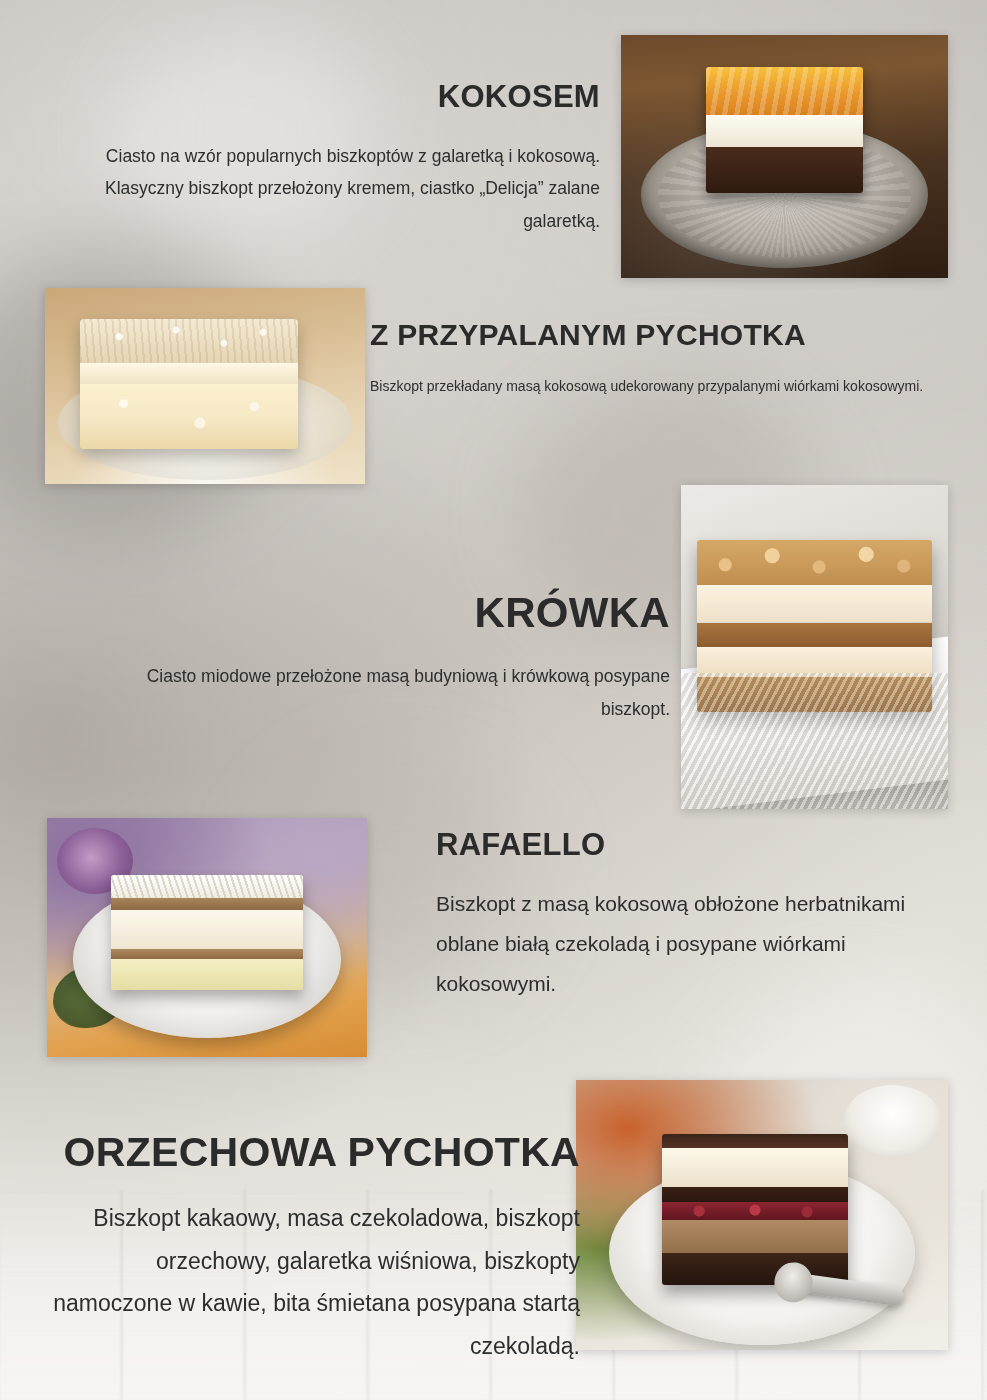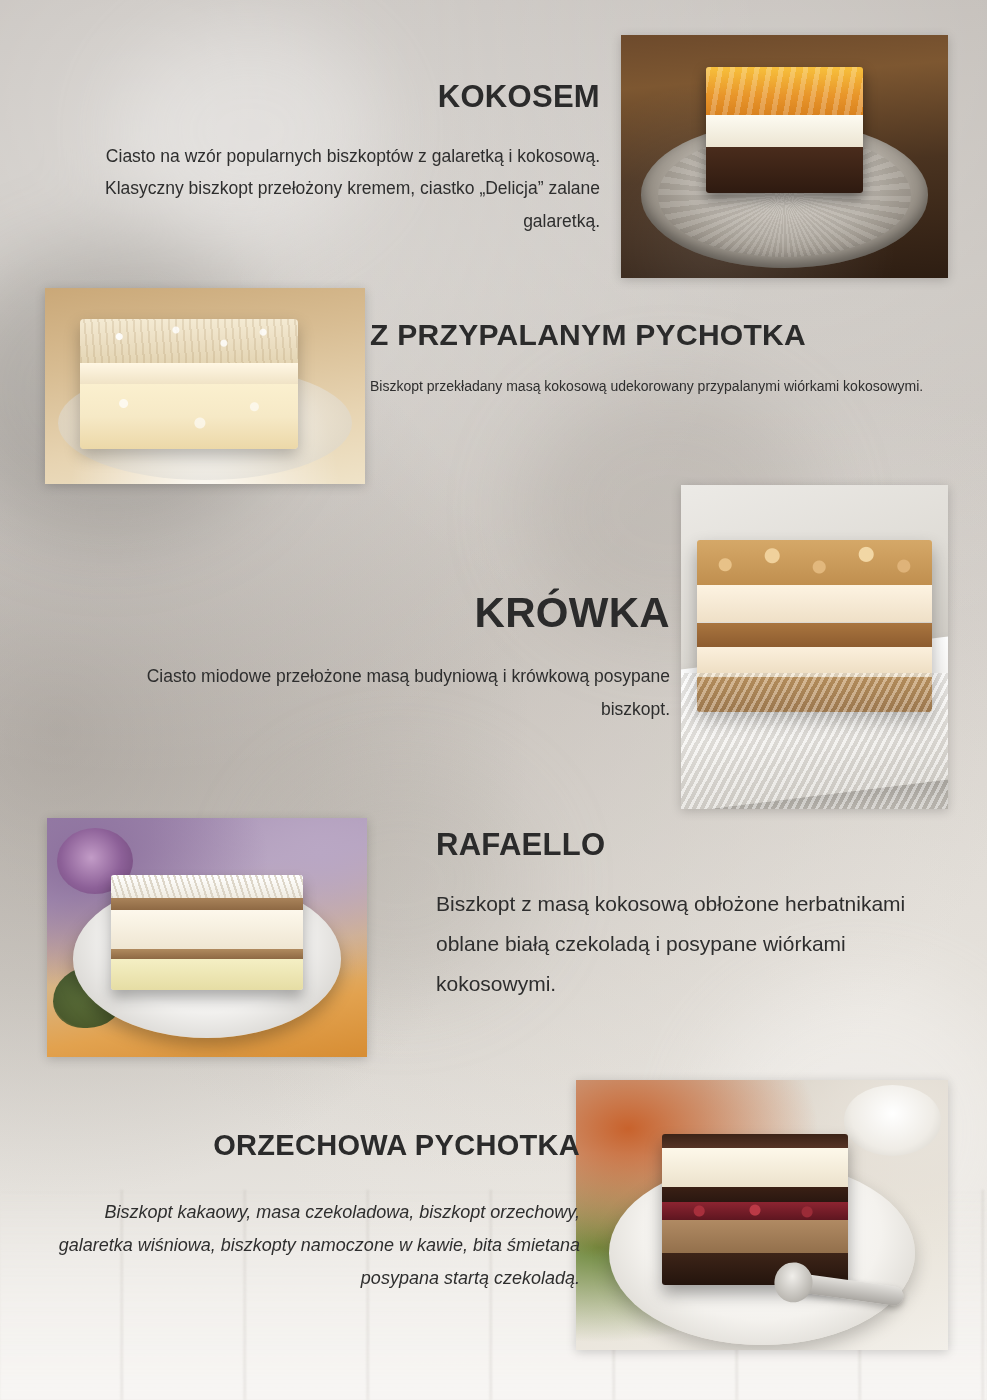--- a/index.html
+++ b/index.html
@@ -100,22 +100,22 @@
 
   
   #rafaello-photo { left: 47px; top: 818px; width: 320px; height: 239px; }
   #rafaello-text  { left: 420px; top: 828px; width: 500px; margin-left: 16px; }
   #rafaello-title { font-size: 31px; margin-bottom: 22px; }
   #rafaello-desc  { font-size: 21px; line-height: 1.9; }
 
   
   #pychotka-photo { left: 576px; top: 1080px; width: 372px; height: 270px; }
   #pychotka-text  { left: 40px; top: 1130px; width: 540px; }
-  #pychotka-title { font-size: 29px; margin-bottom: 34px; }
-  #pychotka-desc  { font-size: 18px; line-height: 1.85; font-style: italic; }
+  #pychotka-title { font-size: 41px; margin-bottom: 22px; }
+  #pychotka-desc  { font-size: 23px; line-height: 1.85; }
 
   
   .p-inner { position: absolute; inset: 0; }
 
   
   .delicja-bg {
     background:
       radial-gradient(ellipse at 30% 85%, rgba(255,255,255,0.12), rgba(0,0,0,0) 55%),
       linear-gradient(175deg, #6d4a2c 0%, #7d5731 20%, #4a3320 55%, #2d1d12 100%);
   }

